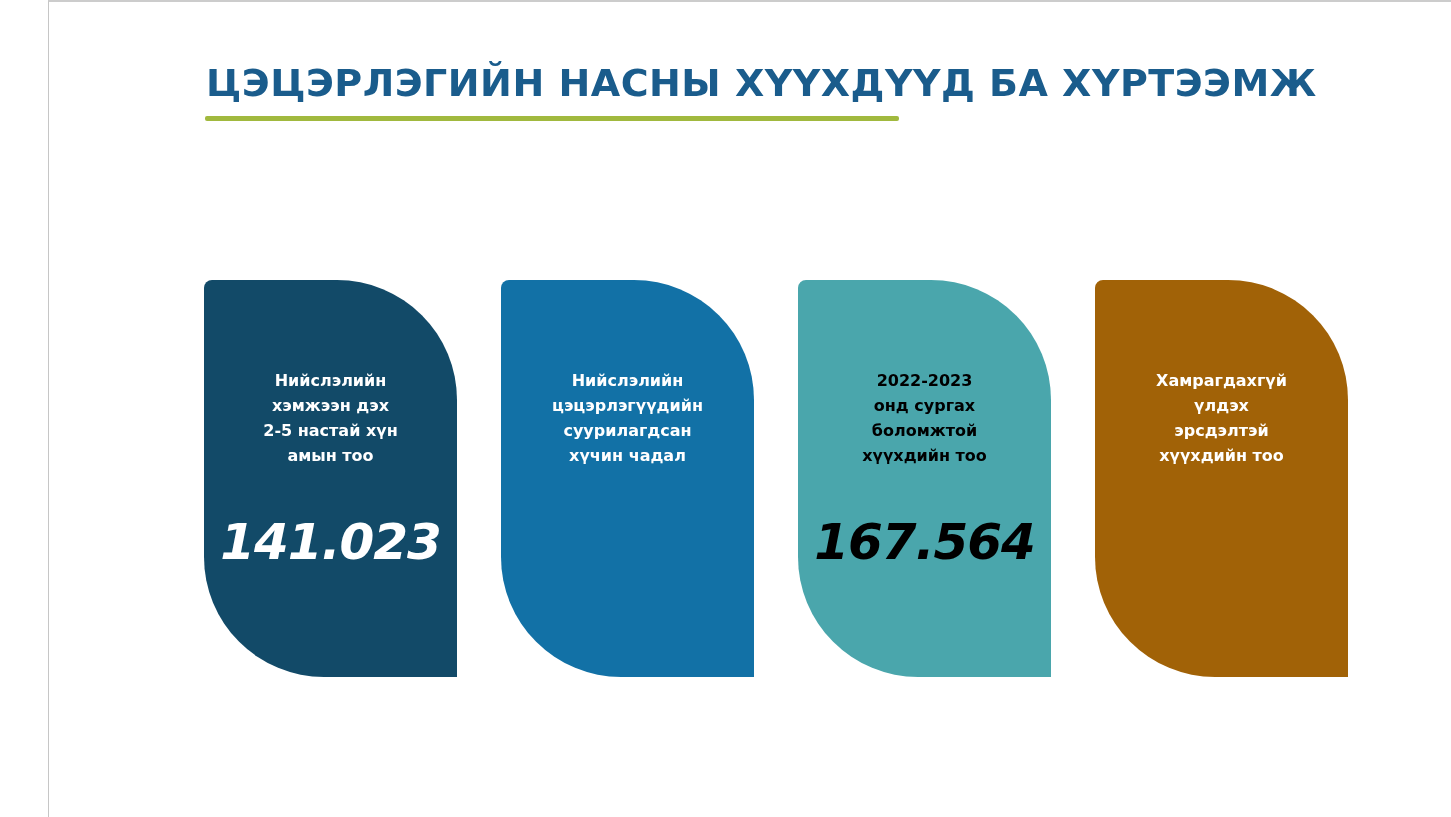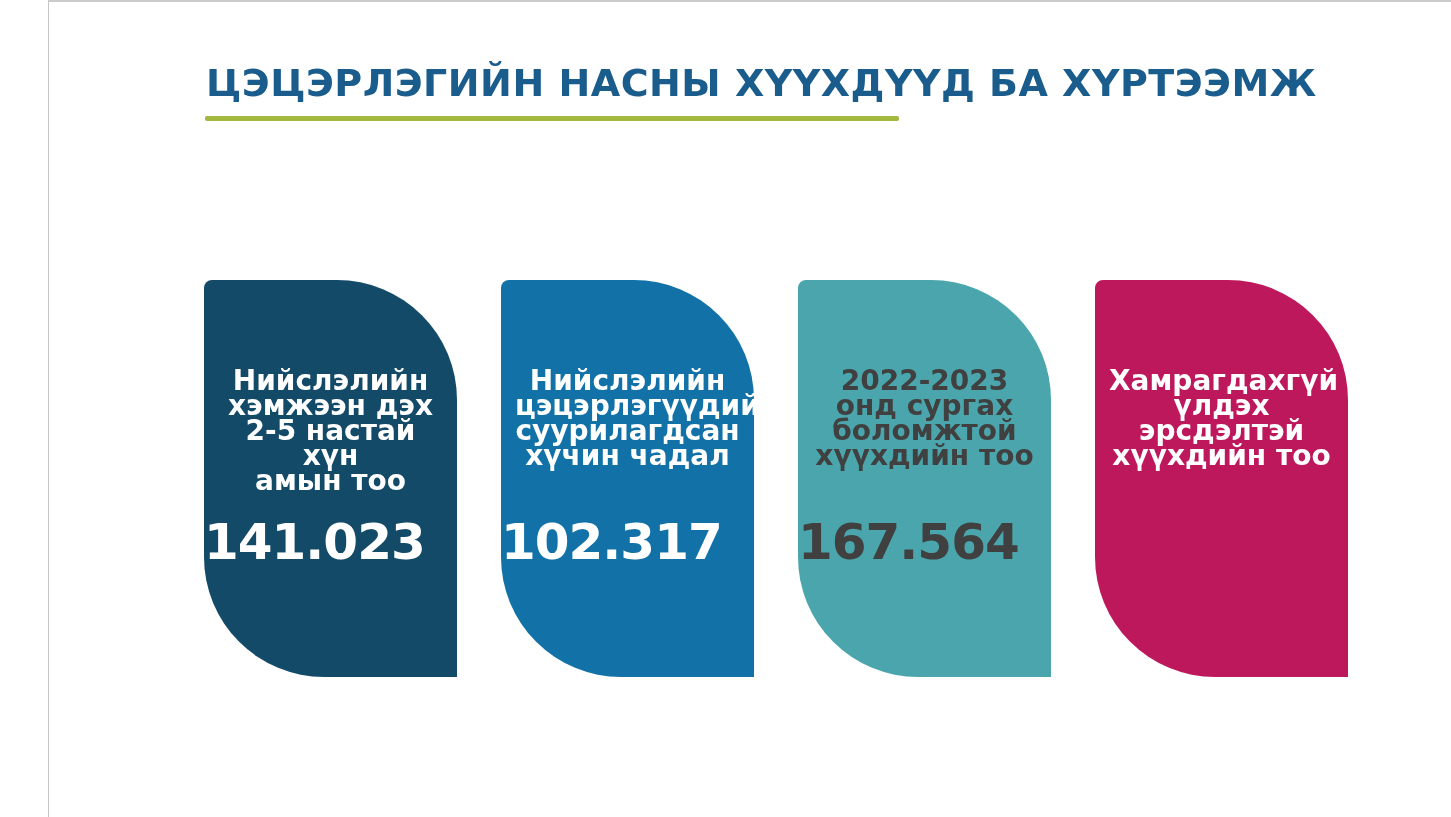--- a/index.html
+++ b/index.html
@@ -50,34 +50,36 @@
     height: 397px;
     border-radius: 8px 120px 0 120px;
     color: #ffffff;
   }
   .card-label {
     position: absolute;
     top: 88px;
     left: 14px;
     right: 14px;
     text-align: center;
-    font-size: 28px;
+    font-size: 16px;
     line-height: 25px;
     font-weight: 700;
     white-space: pre-line;
   }
   .card-value {
     position: absolute;
     top: 234px;
     left: 0;
     right: 0;
+    text-align: center;
     font-size: 50px;
     line-height: 56px;
     font-weight: 700;
     letter-spacing: -1px;
+    font-style: italic;
   }
 </style>
 </head>
 <body>
 
 <div class="slide">
 
   <h1 class="title" style="margin: 0px; color: rgb(26, 92, 140);">ЦЭЦЭРЛЭГИЙН НАСНЫ ХҮҮХДҮҮД БА ХҮРТЭЭМЖ</h1>
 
   <div class="title-underline" style="background: rgb(161, 185, 62);"></div>
@@ -90,32 +92,31 @@
 2-5 настай хүн
 амын тоо</div>
       <div class="card-value">141.023</div>
     </div>
 
     <div class="card" style="background: rgb(18, 113, 166); color: rgb(255, 255, 255);">
       <div class="card-label">Нийслэлийн
 цэцэрлэгүүдийн
 суурилагдсан
 хүчин чадал</div>
-      <div class="card-value">102.317</div>
     </div>
 
-    <div class="card" style="background: rgb(74, 166, 172); color: #404040;">
+    <div class="card" style="background: rgb(74, 166, 172); color: #000000;">
       <div class="card-label">2022-2023
 онд сургах
 боломжтой
 хүүхдийн тоо</div>
       <div class="card-value">167.564</div>
     </div>
 
-    <div class="card" style="background: #be185d; color: rgb(255, 255, 255);">
+    <div class="card" style="background: #a16207; color: rgb(255, 255, 255);">
       <div class="card-label">Хамрагдахгүй
 үлдэх
 эрсдэлтэй
 хүүхдийн тоо</div>
     </div>
 
   </div>
 </div>
 
 </body></html>

